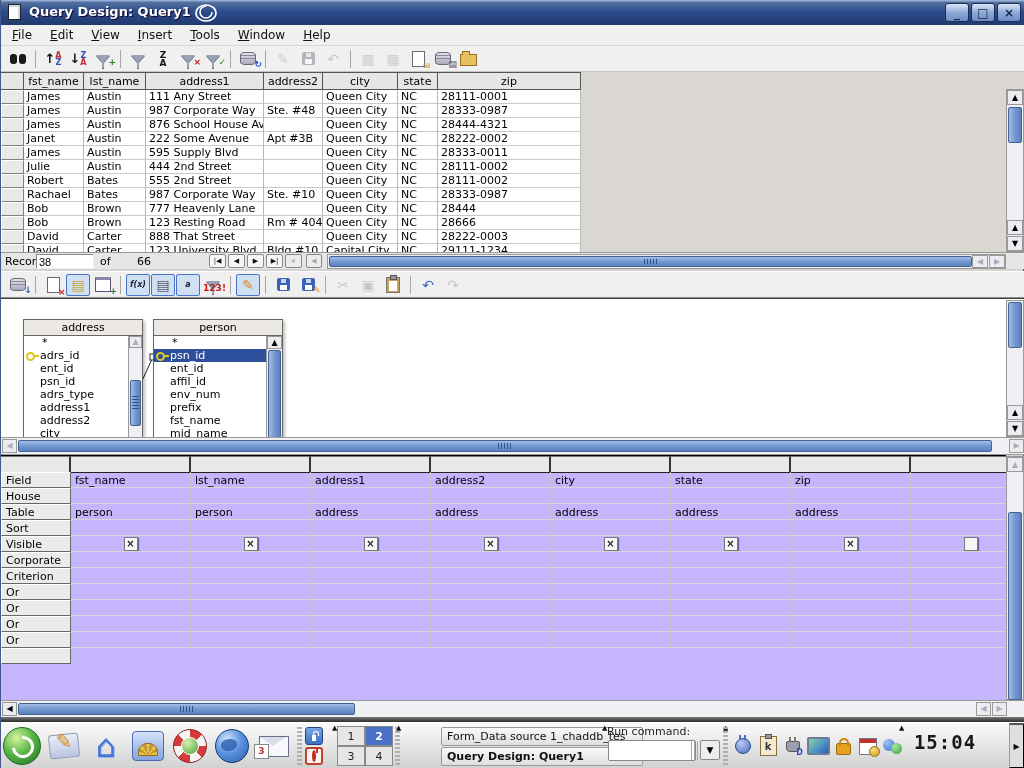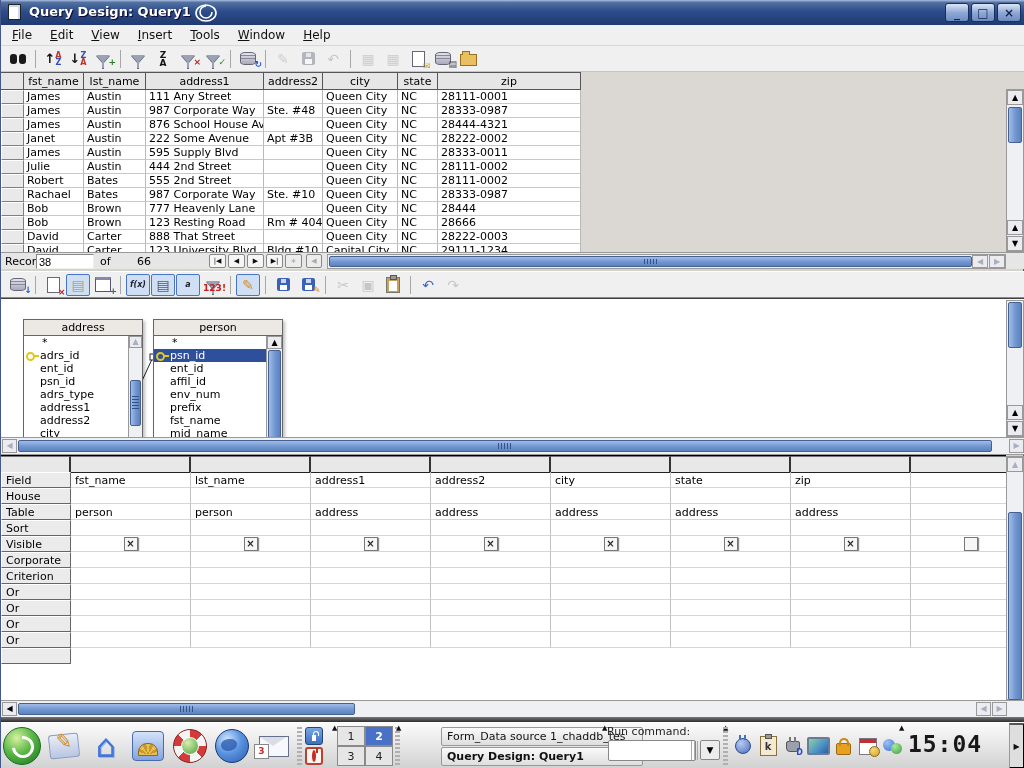--- a/index.html
+++ b/index.html
@@ -102,21 +102,21 @@
   .ttl{height:15px;background:#ece9e5;border-bottom:1px solid #666;text-align:center;font-size:11px;line-height:15px;}
   .flist{position:absolute;left:0;top:16px;right:13px;bottom:0;overflow:hidden;}
   .frow{position:relative;height:13px;font-size:11px;line-height:13px;padding-left:16px;white-space:nowrap;}
   .frow.star{padding-left:18px;}
   .frow.sel{background:#2e4f9c;color:#fff;}
   .keyic{position:absolute;left:2px;top:3px;width:5px;height:5px;border:2px solid #e0c818;border-radius:50%;}
   .keyic:after{content:'';position:absolute;left:5px;top:1px;width:6px;height:2px;background:#e0c818;}
   .boxsb{position:absolute;top:16px;right:0;bottom:0;width:13px;background:#eef0f4;border-left:1px solid #999;}
 
   
-  #gridwrap{top:455px;left:0;width:1005px;height:245px;background:#ffffff;border-top:1px solid #000;overflow:hidden;}
+  #gridwrap{top:455px;left:0;width:1005px;height:245px;background:#c4b5fd;border-top:1px solid #000;overflow:hidden;}
   #qgrid{display:grid;grid-template-columns:70px repeat(8,120px);grid-auto-rows:16px;width:1030px;}
   .ghead{height:15px;background:#e8e8e8;border-right:2px solid #333;border-bottom:1px solid #222;border-top:1px solid #777;}
   .glabel{background:#ebebeb;border-top:1px solid #fff;border-left:1px solid #fff;border-right:1px solid #666;border-bottom:1px solid #666;
     font-size:11px;padding:1px 0 0 4px;overflow:hidden;}
   .gcell{font-size:11px;padding:1px 0 0 4px;border-right:1px solid #c3c3c3;border-bottom:1px solid #d6d6d6;
     white-space:nowrap;overflow:hidden;display:flex;align-items:center;}
   .gcell.center{justify-content:center;padding:0;}
   .gcell.plain{border:none;}
   .cb{width:12px;height:12px;background:#f6f6f6;border:1px solid #777;box-shadow:1px 1px 1px rgba(0,0,0,.45);
     font-size:10px;font-weight:bold;color:#222;display:flex;align-items:center;justify-content:center;line-height:1;}
@@ -186,21 +186,21 @@
   .disp{width:19px;height:14px;border:2px solid #6a7a9a;border-radius:2px;background:linear-gradient(135deg,#8fd0a0,#4a90c8 60%,#2a60a0);}
   .wallet{width:13px;height:10px;background:#e8a020;border:1px solid #9a6a10;border-radius:2px;position:relative;margin-top:5px;}
   .wallet:before{content:'';position:absolute;left:2px;top:-6px;width:6px;height:6px;border:2px solid #c8880e;border-bottom:none;border-radius:5px 5px 0 0;}
   .organ{width:16px;height:15px;background:#fff;border:1px solid #778;position:relative;}
   .organ:before{content:'';position:absolute;left:0;top:0;right:0;height:4px;background:#c03030;}
   .organ:after{content:'';position:absolute;right:-4px;bottom:-3px;width:9px;height:9px;border-radius:50%;background:radial-gradient(circle at 35% 30%,#f4d880,#d8a020);border:1px solid #8a6a10;}
   .ballz{position:relative;width:20px;height:18px;}
   .ballz:before{content:'';position:absolute;left:0;top:2px;width:12px;height:12px;border-radius:50%;background:radial-gradient(circle at 35% 30%,#9cc0f8,#3a6fd0);}
   .ballz:after{content:'';position:absolute;left:8px;top:6px;width:11px;height:11px;border-radius:50%;background:radial-gradient(circle at 35% 30%,#a8e8a0,#38a038);}
   #clock{position:absolute;left:903px;top:8px;width:82px;height:30px;font-family:"DejaVu Sans Mono",monospace;
-    font-size:23px;font-weight:bold;color:#181818;letter-spacing:1px;text-align:center;}
+    font-size:19px;font-weight:bold;color:#181818;letter-spacing:1px;text-align:center;}
   #hidebtn{position:absolute;right:0;top:0;width:16px;height:46px;background:#dedede;border-left:1px solid #999;
     display:flex;align-items:center;justify-content:center;font-size:8px;color:#111;padding:0;}
 </style>
 </head>
 <body>
 
 <div id="root">
 
   <div id="titlebar" class="abs">
     <div id="docicon" class="abs"></div>

